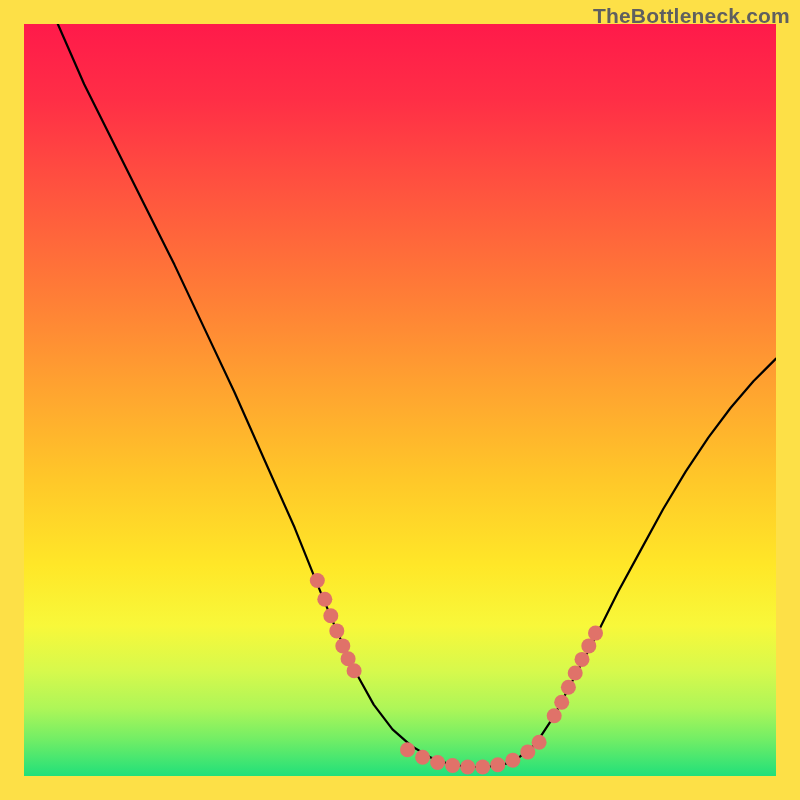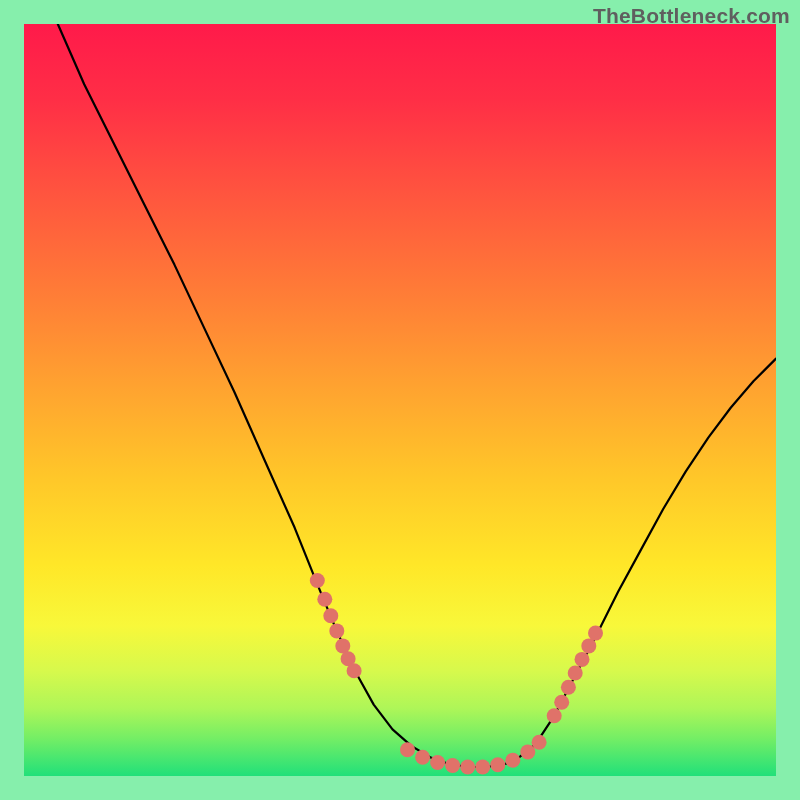--- a/index.html
+++ b/index.html
@@ -10,21 +10,21 @@
     background: #000;
     font-family: Arial, Helvetica, sans-serif;
     overflow: hidden;
   }
   .frame {
     position: absolute;
     left: 0;
     top: 0;
     width: 800px;
     height: 800px;
-    background: #86efac;
+    background: #fde047;
   }
   .plot {
     position: absolute;
     left: 24px;
     top: 24px;
     width: 752px;
     height: 752px;
     overflow: hidden;
   }
   .plot svg {

